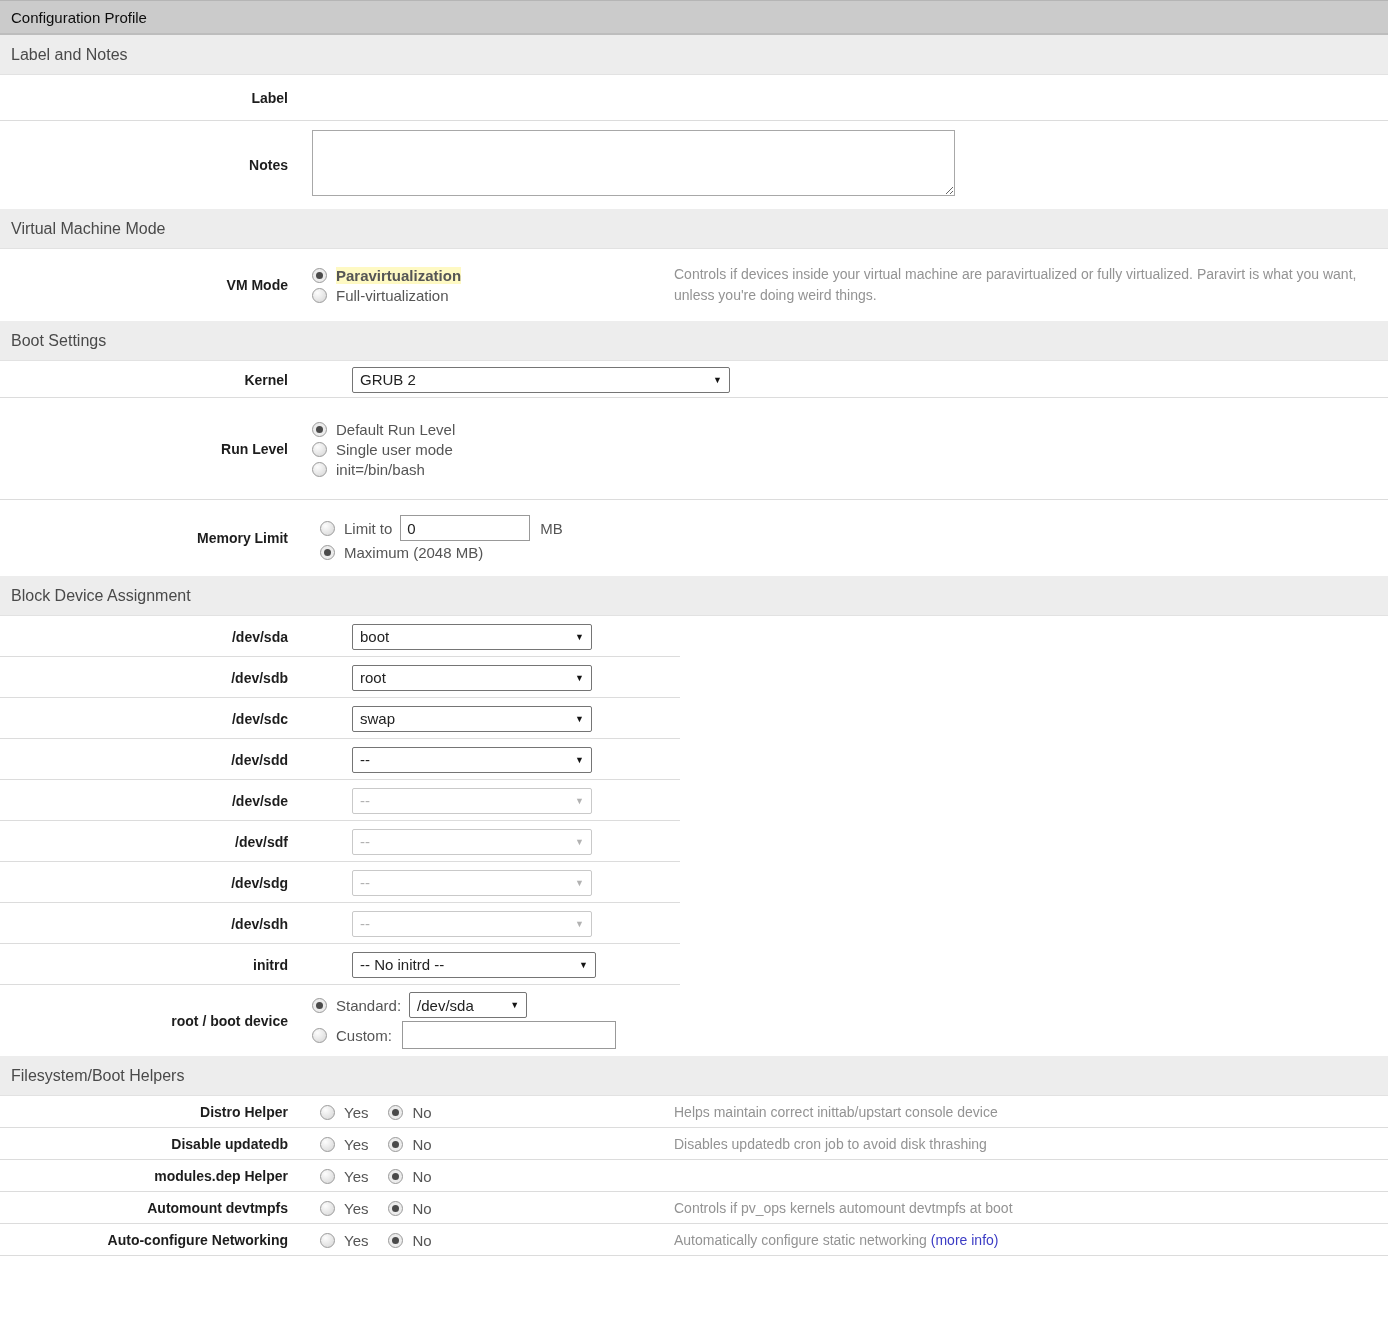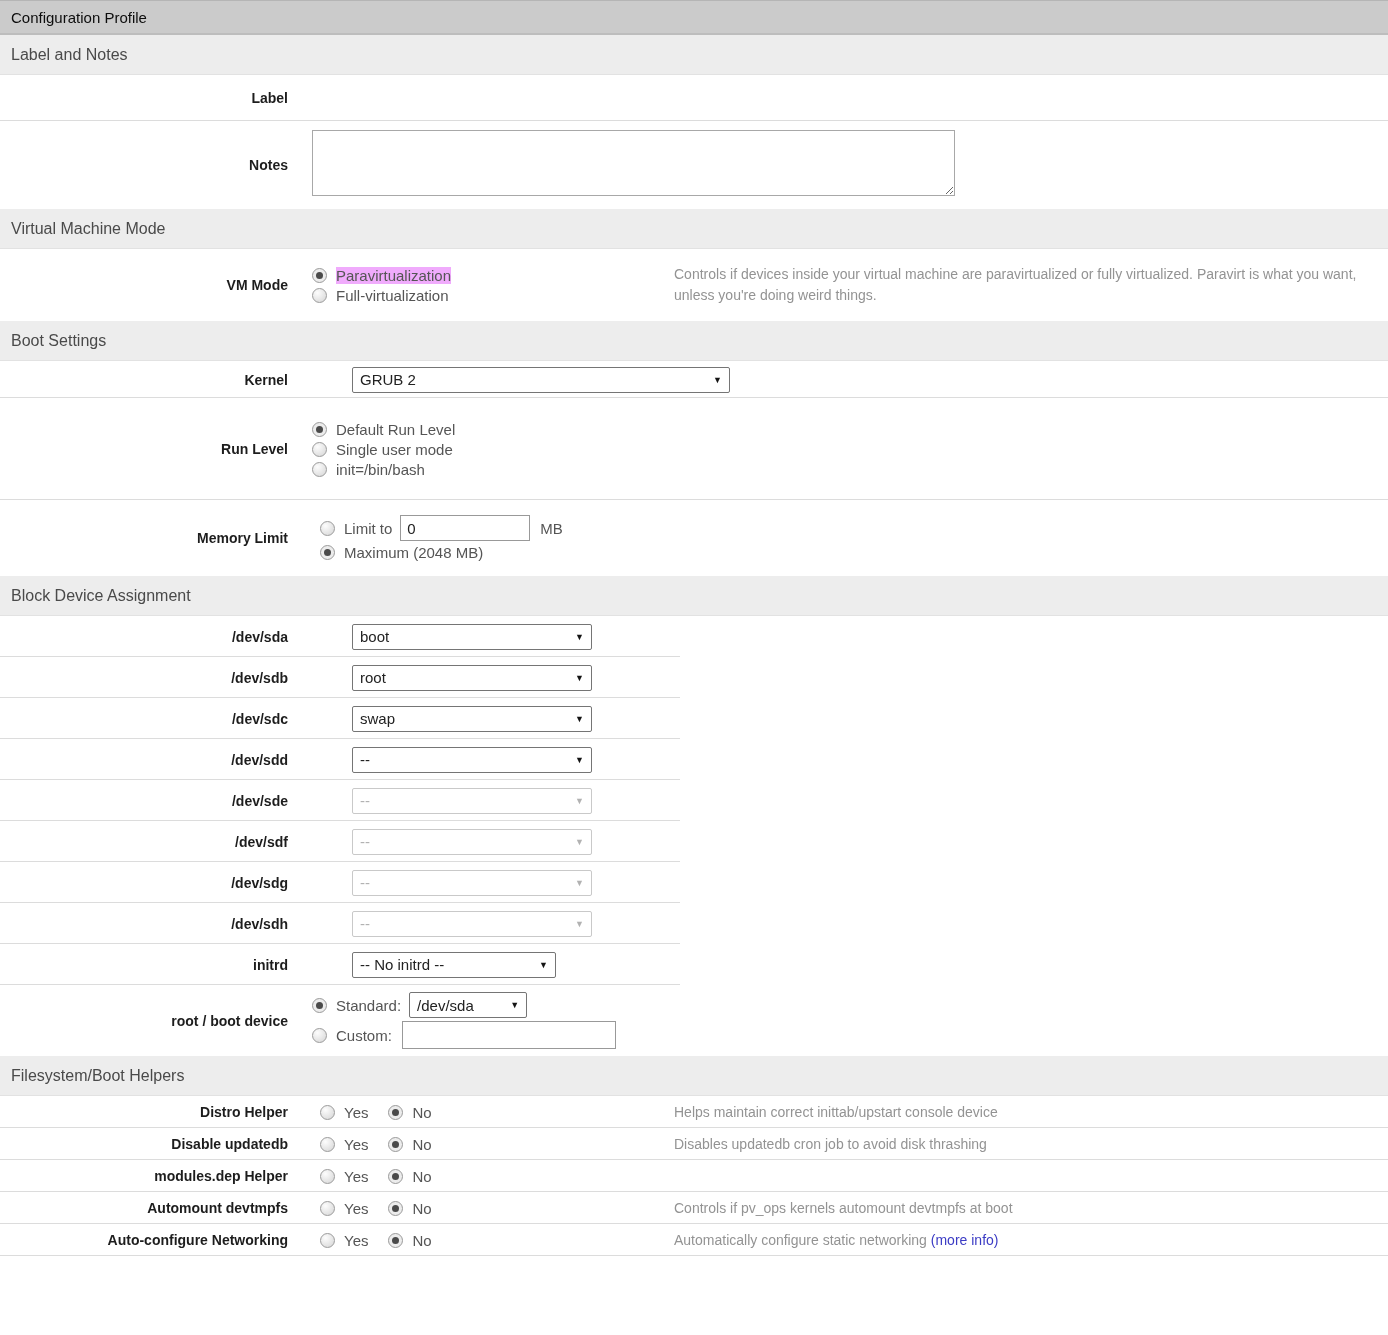--- a/index.html
+++ b/index.html
@@ -31,30 +31,30 @@
   .r-rootdev { height:71px; }
   .r-helper  { height:32px; }
   .bottom-space { height:19px; }
 
   .opt-line { display:flex; align-items:center; margin:3px 0; }
   .radio { width:15px; height:15px; border-radius:50%; border:1px solid #9b9b9b;
            background:radial-gradient(circle at 35% 30%, #fdfdfd, #d4d4d4); flex:none; cursor:pointer; }
   .radio.checked { background:#ececec; }
   .radio.checked::after { content:""; display:block; width:7px; height:7px; margin:3px auto; border-radius:50%; background:#4a4a4a; }
   .opt-text { color:#555; font-size:15px; margin-left:9px; white-space:nowrap; }
-  .opt-text.hl { background:#f0abfc; }
+  .opt-text.hl { background:#fef9c3;font-weight:bold; }
 
   .select { display:inline-flex; align-items:center; justify-content:space-between; border:1px solid #757575; border-radius:2px;
             background:#fff; height:26px; padding:0 7px; font-size:15px; color:#222; cursor:pointer;margin-left:40px; }
   .select .arrow { font-size:9px; margin-left:10px; color:#141414; }
   .select.disabled { border-color:#c9c9c9; color:#b2b2b2; cursor:default; }
   .select.disabled .arrow { color:#b2b2b2; }
   .sel-kernel { width:378px; }
   .sel-dev { width:240px; }
-  .sel-initrd { width:204px; }
+  .sel-initrd { width:244px; }
   .sel-std { width:118px; }
 
   .text-input { border:1px solid #999; height:28px; font-size:15px; padding:0 6px; font-family:inherit; color:#222; background:#fff; }
   .in-label { width:560px; }
   .in-mem { width:130px; height:26px; margin-left:8px; }
   .in-custom { width:214px; margin-left:10px; }
   .unit { color:#555; font-size:15px; margin-left:10px; }
   textarea.notes { width:643px; height:66px; border:1px solid #a8a8a8; resize:both; font-family:inherit; font-size:15px; padding:4px 6px; color:#222; }
 
   .yesno { display:flex; align-items:center; }

